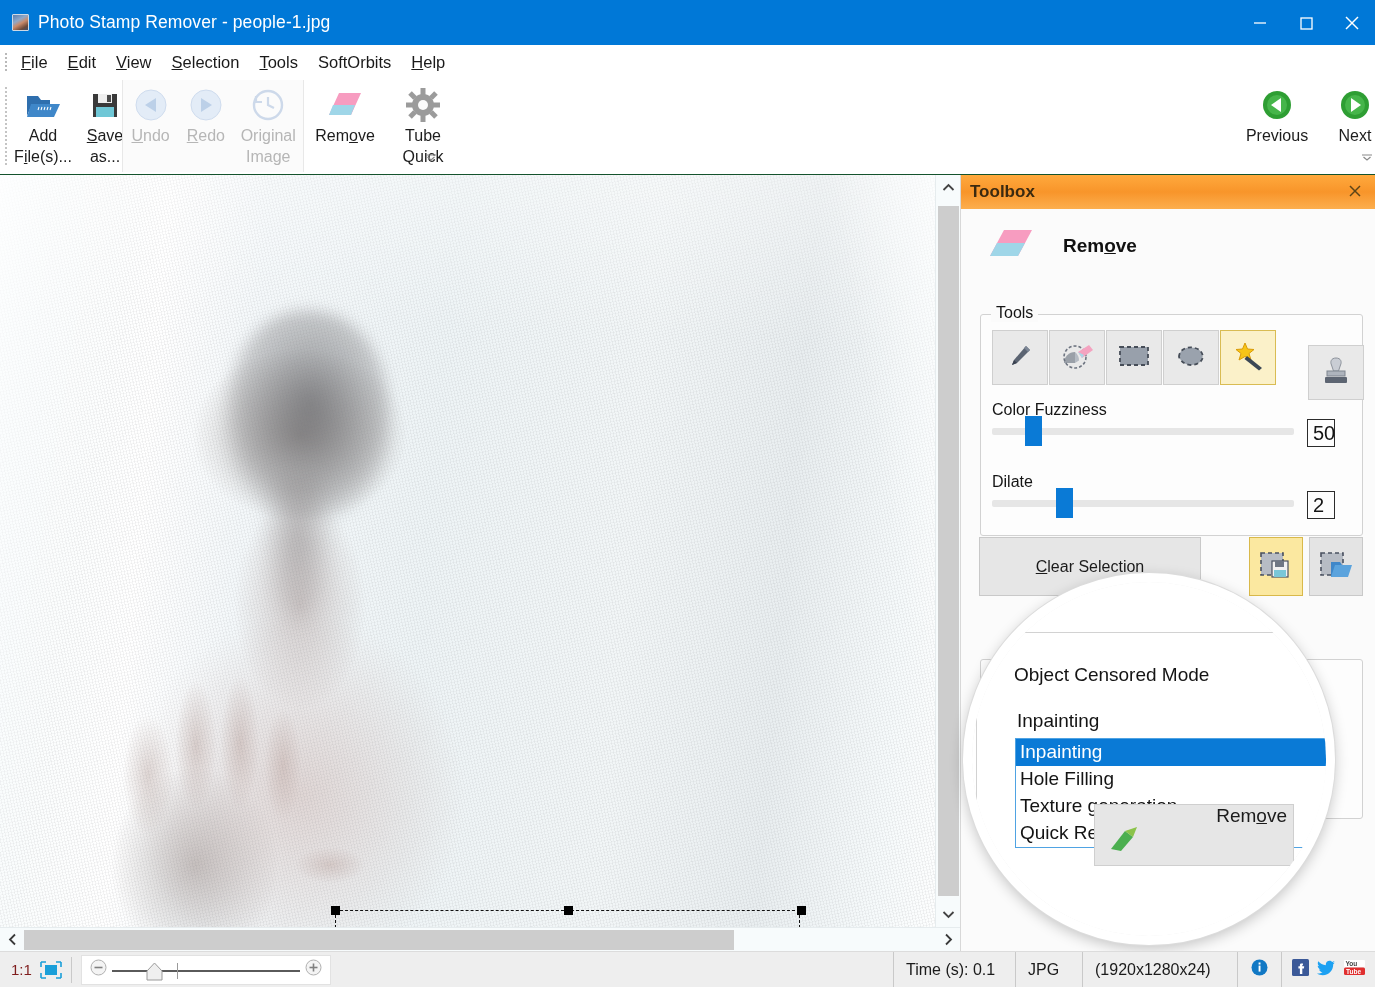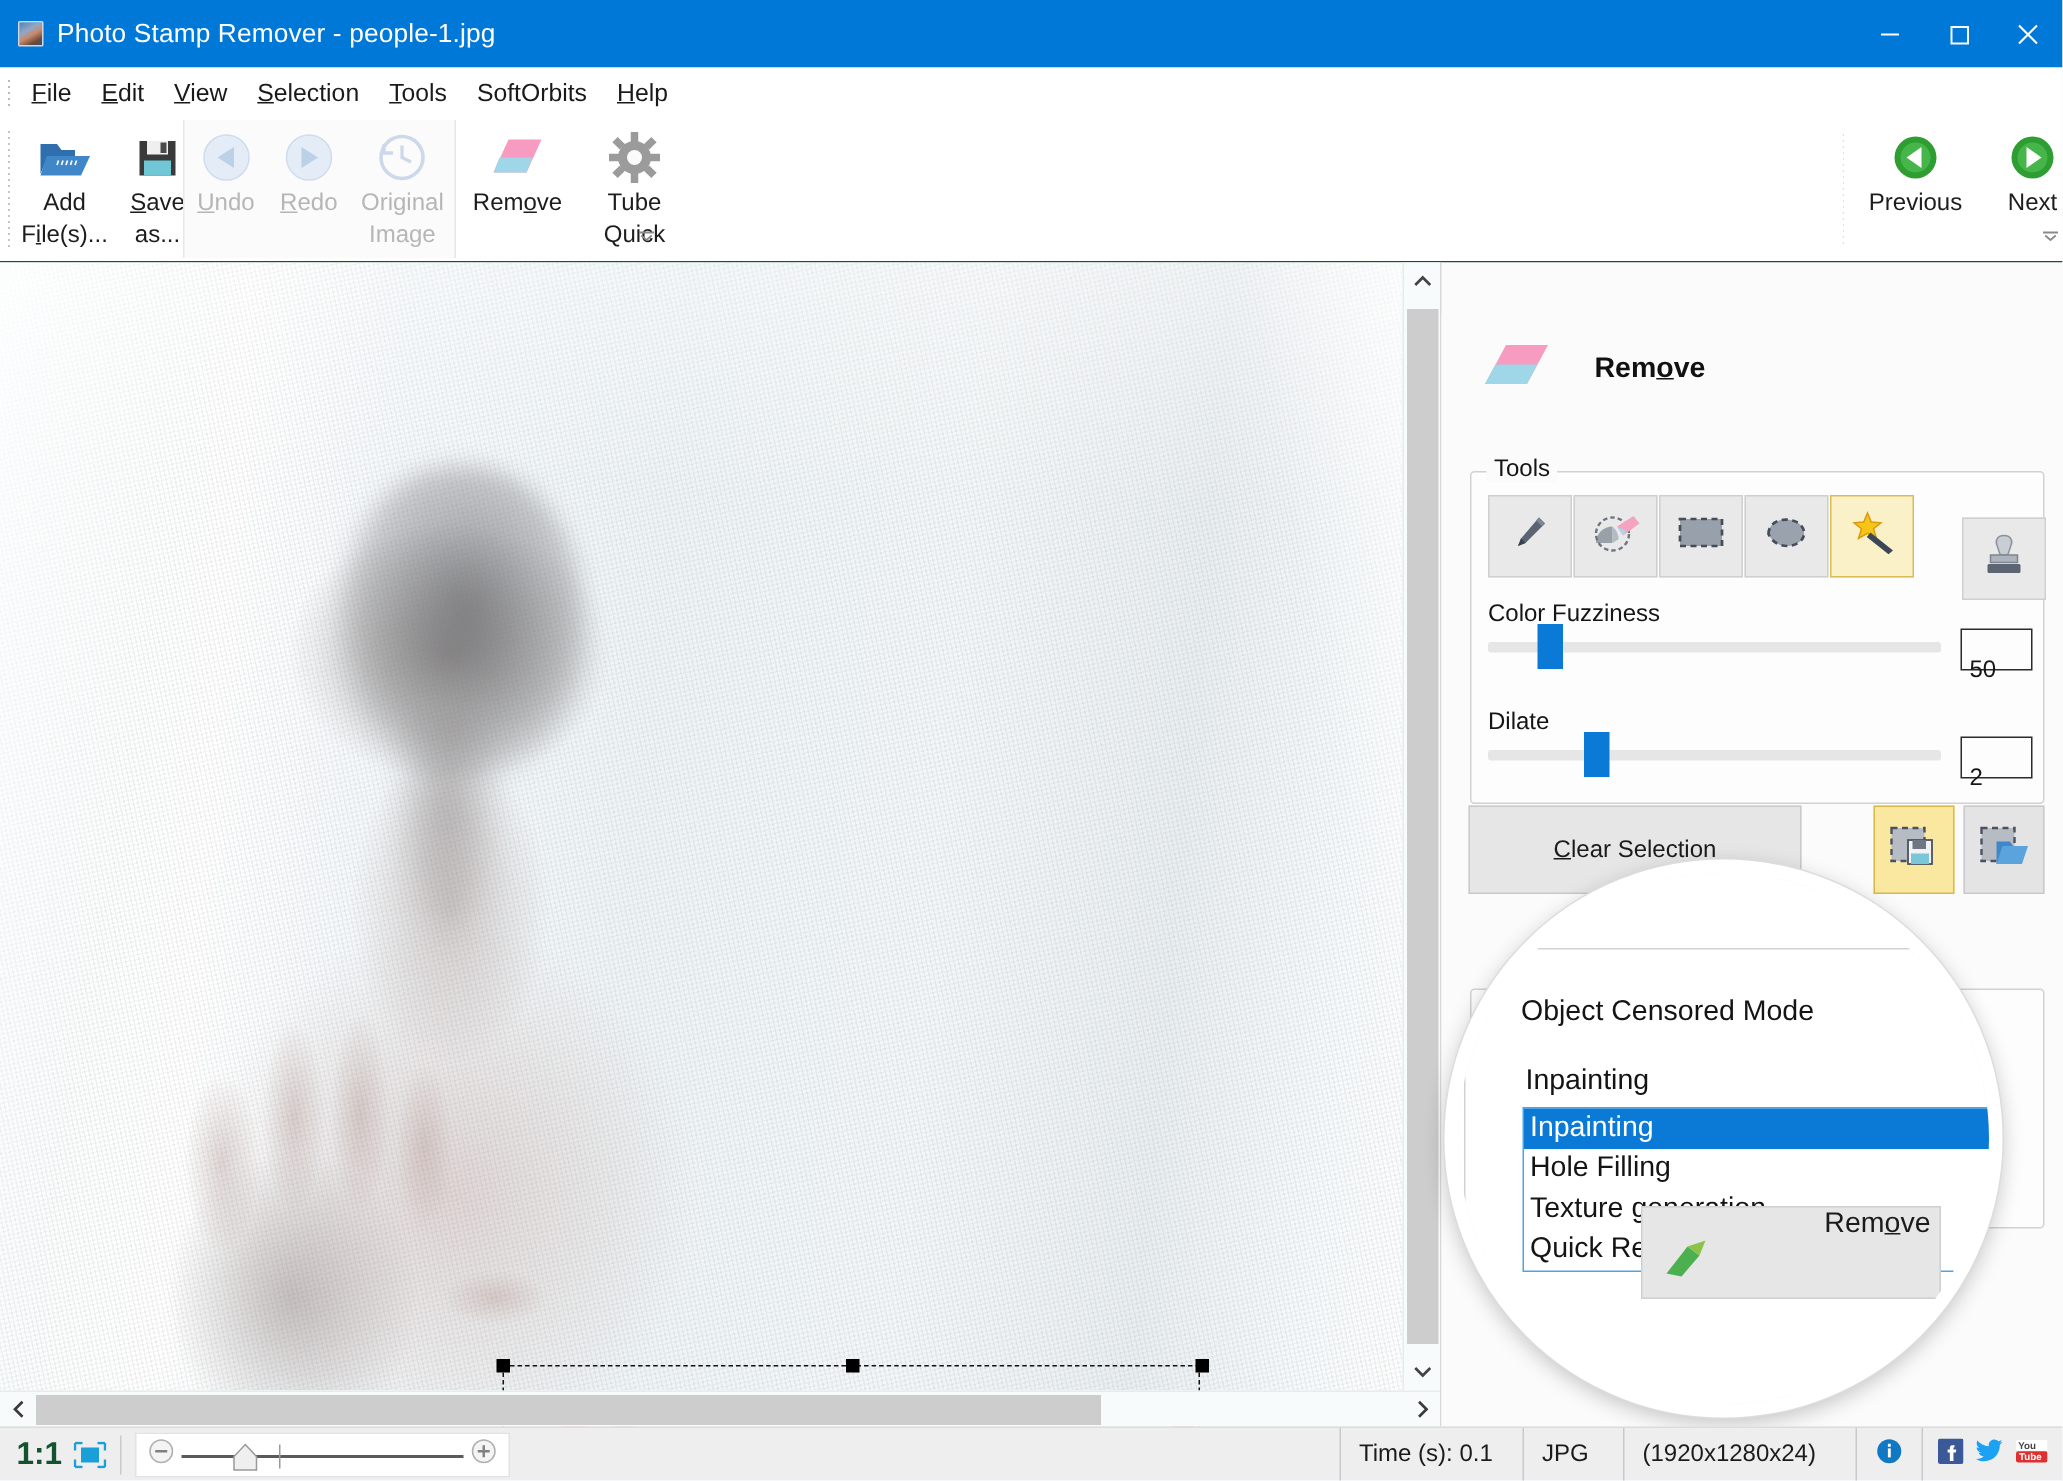--- a/index.html
+++ b/index.html
@@ -182,22 +182,22 @@
     display:flex; align-items:center; justify-content:center;
   }
   .tool + .tool { margin-left:1px; }
   .tool.sel { background:#fbf1c9; border-color:#d9bc53; }
   .tool.stamp { position:absolute; left:316px; top:15px; margin:0; }
 
   .slider-label { position:absolute; font-size:16px; color:#151515; }
   .track { position:absolute; height:7px; background:#e6e6e6; border-radius:2px; }
   .knob { position:absolute; width:17px; height:30px; background:#0a7ad6; }
   .numbox {
-    position:absolute; width:48px; height:28px; border:1px solid #2b2b2b; background:#fdfdfd;
-    font-size:16px; color:#151515; padding:18px 5px 0 5px;
+    position:absolute; width:28px; height:28px; border:1px solid #2b2b2b; background:#fdfdfd;
+    font-size:20px; color:#151515; padding:2px 5px 0 5px;
   }
 
   .clearsel {
     position:absolute; left:19px; top:537px; width:222px; height:59px;
     background:#e6e6e6; border:1px solid #c9c9c9;
     display:flex; align-items:center; justify-content:center;
     font-size:16px; color:#1b1b1b;
   }
   .clearsel u { text-decoration:underline; }
   .minibtn {
@@ -242,21 +242,21 @@
   }
   .lens .ghost-remove .lbl { position:absolute; right:6px; top:0px; font-size:19px; color:#1b1b1b; }
   .lens .ghost-grp { position:absolute; left:4px; top:50px; width:370px; height:250px;
     border-top:1px solid #d2d2d2; border-left:1px solid #d2d2d2; border-radius:3px 0 0 0; }
 
   
   .statusbar {
     position:absolute; left:0; top:951px; width:1375px; height:36px;
     background:#eeeeee; border-top:1px solid #dcdcdc; display:flex; align-items:center;
   }
-  .sb-zoom11 { font-size:21px; color:#14532d; font-weight:bold; margin-left:11px; }
+  .sb-zoom11 { font-size:15px; color:#7f1d1d; font-weight:normal; margin-left:11px; }
   .sb-fit { margin-left:8px; width:22px; height:18px; }
   .sb-div { width:1px; height:26px; background:#c9c9c9; margin:0 9px; }
   .zoom-slider {
     width:250px; height:30px; background:#fff; border:1px solid #e2e2e2;
     display:flex; align-items:center; position:relative;
   }
   .sb-cell {
     height:36px; display:flex; align-items:center; padding:0 12px;
     font-size:16px; color:#1b1b1b; border-left:1px solid #c9c9c9;
   }
@@ -482,20 +482,29 @@
       <div class="hs-thumb"></div>
     </div>
     <div class="hs-btn">
       <svg width="9" height="13" viewBox="0 0 9 13">
           <path d="M2 1.5 L7 6.5 L2 11.5" stroke="#3a3a3a" stroke-width="1.8" fill="none"></path>
         </svg>
     </div>
   </div>
 
   <div class="toolbox">
+    <div class="tbx-head">
+      <div class="t">Toolbox</div>
+      <div class="x">
+        <svg width="16" height="16" viewBox="0 0 16 16">
+            <line x1="3" y1="3" x2="13" y2="13" stroke="#5b4418" stroke-width="1.5"></line>
+            <line x1="13" y1="3" x2="3" y2="13" stroke="#5b4418" stroke-width="1.5"></line>
+          </svg>
+      </div>
+    </div>
 
     <div class="tbx-body">
 
       <div class="remove-title">
         <div class="eraser-big">
           <svg width="50" height="40" viewBox="0 0 50 40">
             <path d="M18 4 L46 4 L32 30 L4 30 Z" fill="#f79cc0"></path>
             <path d="M11 17 L39 17 L32 30 L4 30 Z" fill="#9fd6e8"></path>
           </svg>
         </div>

